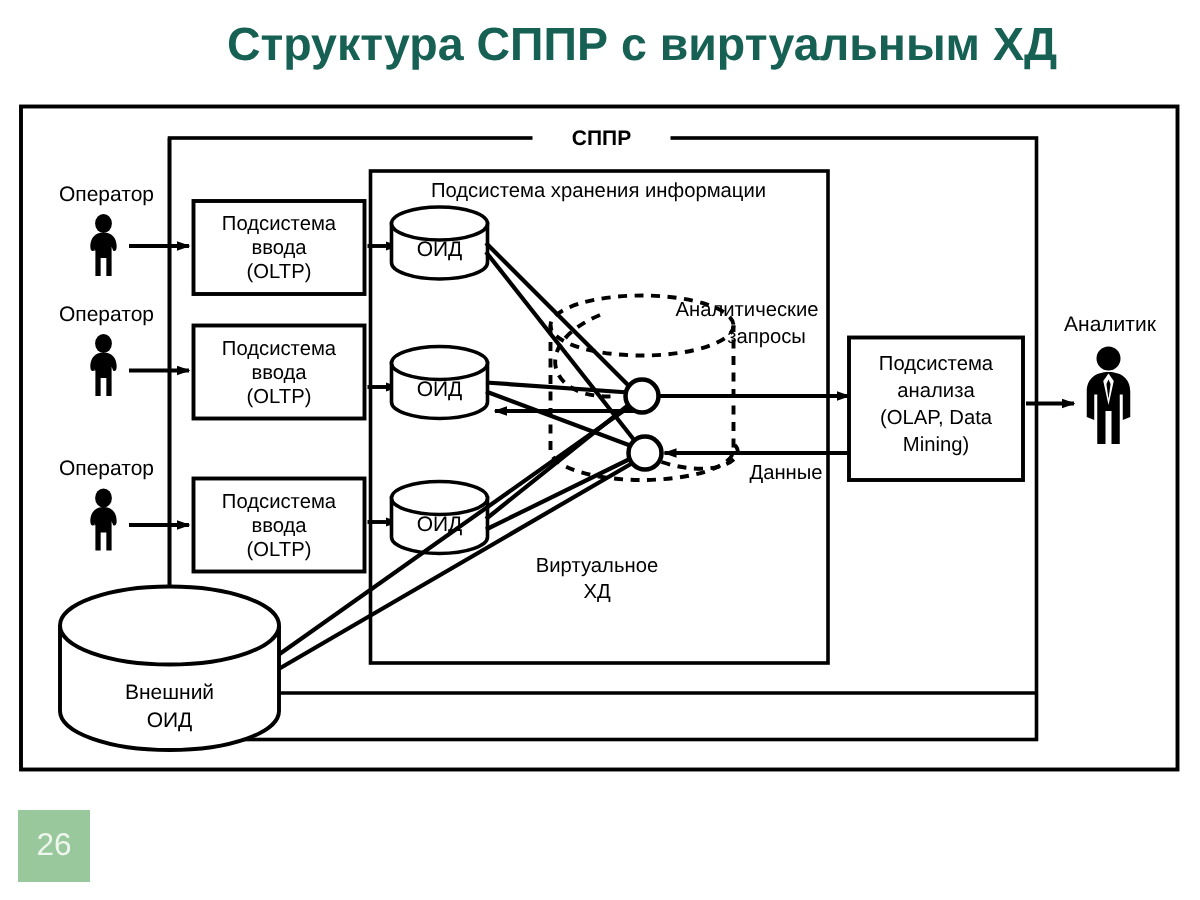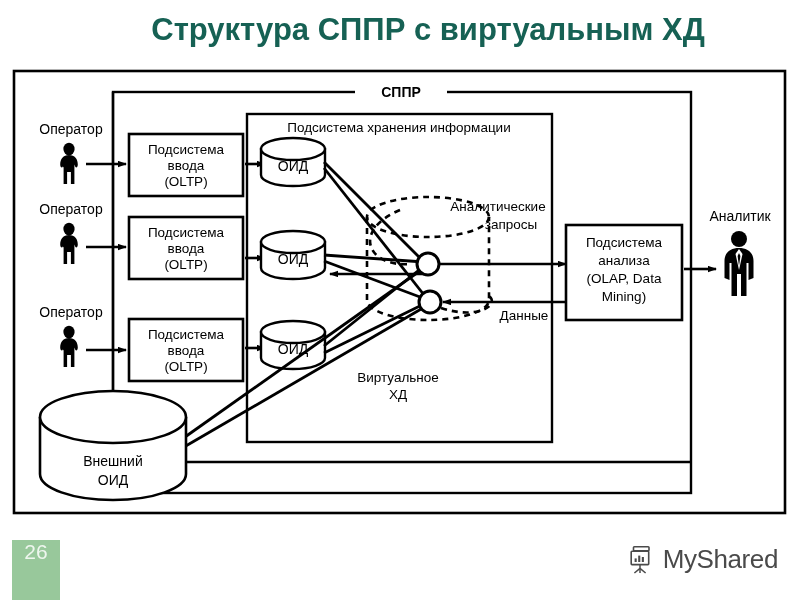--- a/index.html
+++ b/index.html
@@ -74,24 +74,24 @@
     left: 0;
     top: 522px;
     width: 800px;
     height: 78px;
   }
   #slide-number-box {
     position: absolute;
     left: 12px;
     top: 18px;
     width: 48px;
-    height: 60px;
+    height: 48px;
     background: #98c89b;
     display: flex;
-    align-items: flex-start;
+    align-items: center;
     justify-content: center;
   }
   #slide-number {
     font-family: "Liberation Sans", sans-serif;
     font-size: 21px;
     color: #eef6ee;
     font-weight: normal;
   }
   #brand {
     position: absolute;
@@ -270,29 +270,15 @@
         <path d="M17 23 L15.6 26 L17 36 L18.4 26 Z" fill="#000"></path>
       </g>
 
     </svg>
   </div>
 
   <div id="footer">
     <div id="slide-number-box">
       <span id="slide-number">26</span>
     </div>
-    <div id="brand">
-      <svg id="brand-icon" width="27" height="28" viewBox="0 0 27 28">
-        <rect x="4.5" y="0.8" width="15.5" height="4" rx="0.8" fill="none" stroke="#4a4a4a" stroke-width="1.6"></rect>
-        <rect x="2.2" y="5.2" width="17.5" height="13.4" rx="0.8" fill="none" stroke="#4a4a4a" stroke-width="1.6"></rect>
-        <rect x="5.6" y="12.4" width="2.1" height="3.6" fill="#4a4a4a"></rect>
-        <rect x="9.2" y="9.6" width="2.1" height="6.4" fill="#4a4a4a"></rect>
-        <rect x="12.8" y="11.0" width="2.1" height="5.0" fill="#4a4a4a"></rect>
-        <line x1="11" y1="18.8" x2="11" y2="22.4" stroke="#4a4a4a" stroke-width="1.5"></line>
-        <line x1="11" y1="22.4" x2="5.4" y2="27" stroke="#4a4a4a" stroke-width="1.5"></line>
-        <line x1="11" y1="22.4" x2="16.6" y2="27" stroke="#4a4a4a" stroke-width="1.5"></line>
-        <line x1="11" y1="22.0" x2="11" y2="27" stroke="#4a4a4a" stroke-width="1.5"></line>
-      </svg>
-      <span id="brand-name">MyShared</span>
-    </div>
   </div>
 
 </div>
 
 </body></html>

